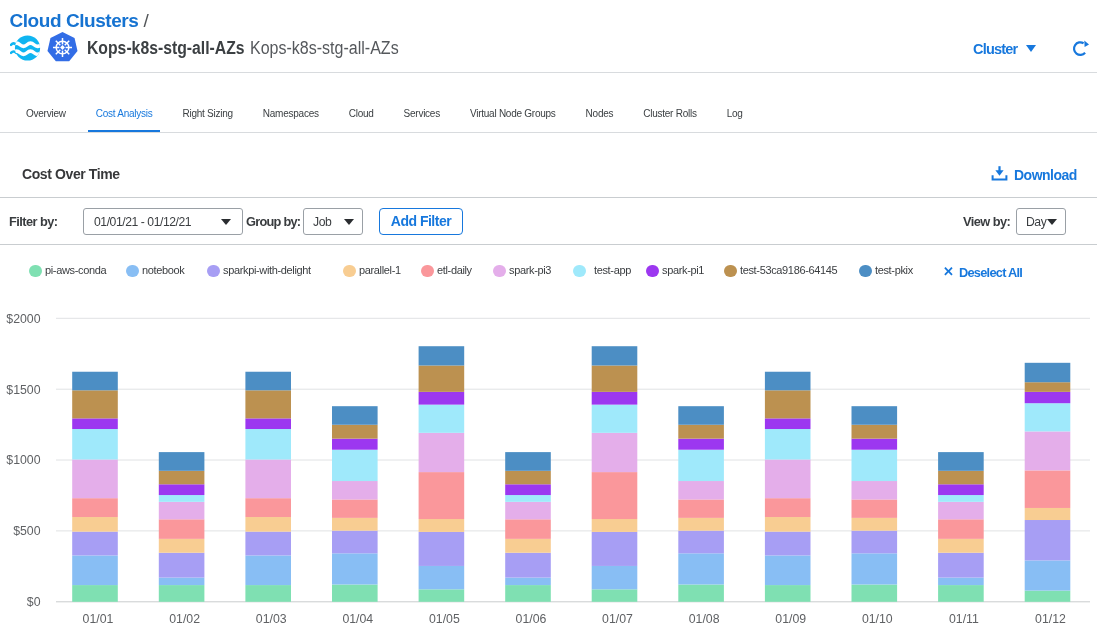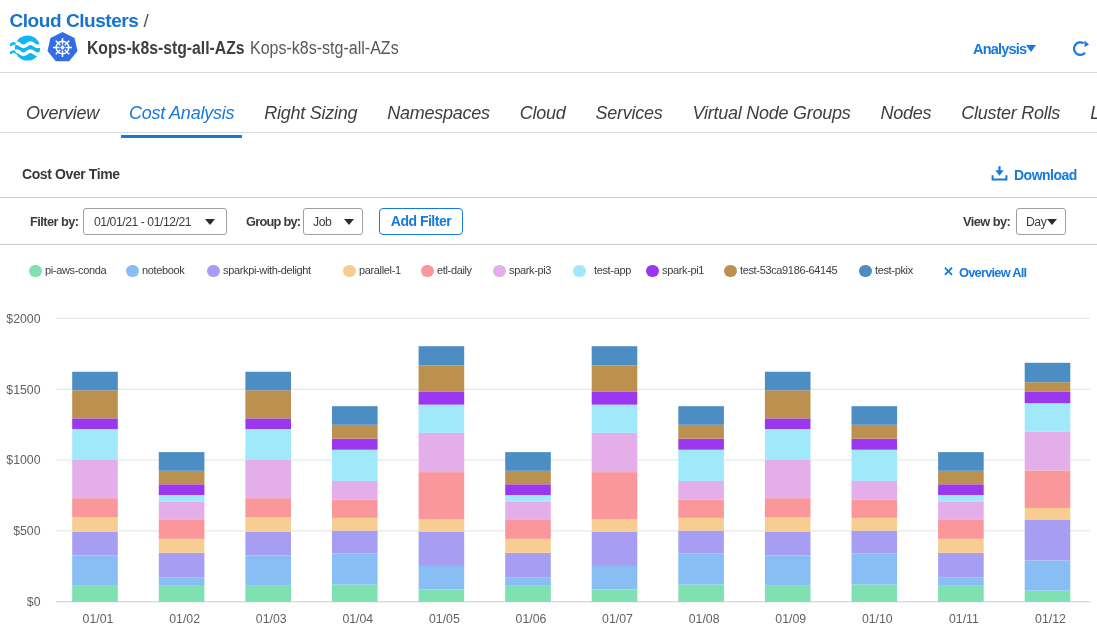--- a/index.html
+++ b/index.html
@@ -7,21 +7,21 @@
   .abs { position:absolute; }
   .hr { position:absolute; left:0; width:1097px; height:1px; }
   .caret { display:inline-block; width:0; height:0; border-left:5.5px solid transparent; border-right:5.5px solid transparent; border-top:6.5px solid #2a2d30; }
   .sel { position:absolute; border:1px solid #9aa0a6; border-radius:3px; background:#fff; height:27px; top:208px; }
   .sel .txt { position:absolute; font-size:12.2px; letter-spacing:-0.45px; color:#3b3e41; top:6px; white-space:nowrap; }
   .sel .caret { position:absolute; }
   .lbl { position:absolute; font-size:12.8px; letter-spacing:-0.55px; font-weight:bold; color:#393c3f; top:214px; }
   .leg { position:absolute; top:264px; height:14px; }
   .leg .dot { position:absolute; top:0.5px; width:12.5px; height:12.5px; border-radius:50%; }
   .leg .t { position:absolute; top:0; font-size:11px; letter-spacing:-0.35px; color:#3a3d40; white-space:nowrap; }
-  .tab { display:inline-block; font-size:18px; letter-spacing:-0.25px; color:#3c4043; padding:0 8px 11px 8px; margin-right:14px;font-style:italic; }
+  .tab { display:inline-block; font-size:10px; letter-spacing:-0.25px; color:#3c4043; padding:0 8px 11px 8px; margin-right:14px; }
   .tab.act { color:#1778dd; border-bottom:3px solid #1778dd; }
 </style>
 </head>
 <body>
 
 <div class="abs" style="left:9.5px; top:10px; font-size:19px; letter-spacing:-0.45px;"><span style="color:#1673d1; font-weight:bold;">Cloud Clusters</span><span style="color:#54575a; letter-spacing:0;"> /</span></div>
 
 <div class="abs" style="left:10px; top:33px; width:31px; height:31px;"><svg width="31" height="31" viewBox="0 0 31 31">
 <defs>
         <clipPath id="oc">
@@ -47,21 +47,21 @@
         <line x1="16.50" y1="19.60" x2="16.50" y2="26.00"></line>
         <line x1="14.31" y1="18.69" x2="9.78" y2="23.22"></line>
         <line x1="13.40" y1="16.50" x2="7.00" y2="16.50"></line>
         <line x1="14.31" y1="14.31" x2="9.78" y2="9.78"></line>
 </g>
 <rect x="14.8" y="14.8" width="3.4" height="3.4" fill="#fff" transform="rotate(45 16.5 16.5)"></rect>
 </svg></div>
 <div class="abs" style="left:87px; top:38px; font-size:18px; font-weight:bold; color:#3c4043; transform:scaleX(0.875); transform-origin:0 0; white-space:nowrap;">Kops-k8s-stg-all-AZs</div>
 <div class="abs" style="left:250px; top:38px; font-size:18px; color:#55585c; transform:scaleX(0.89); transform-origin:0 0; white-space:nowrap;">Kops-k8s-stg-all-AZs</div>
 
-<div class="abs" style="left:973px; top:41px; font-size:14.5px; letter-spacing:-0.8px; font-weight:bold; color:#1778dd;">Analysis</div>
+<div class="abs" style="left:973px; top:41px; font-size:14.5px; letter-spacing:-0.8px; font-weight:bold; color:#1778dd;">Cluster</div>
 <div class="abs caret" style="left:1026px; top:45px; border-left-width:5.5px; border-right-width:5.5px; border-top-width:7px; border-top-color:#1778dd;"></div>
 <div class="abs" style="left:1072px; top:40px; width:16px; height:16px;"><svg width="17" height="17" viewBox="0 0 17 17">
 <path d="M11.6 3.2 A6.3 6.3 0 1 0 13.1 12.7" stroke="#1778dd" stroke-width="2.2" fill="none"></path>
 <polygon points="12.3,0.6 17.0,4.5 12.6,6.9" fill="#1778dd"></polygon>
 </svg></div>
 
 <div class="hr" style="top:72px; background:#d8dbde;"></div>
 
 <div class="abs" style="left:18px; top:103px; white-space:nowrap;">
   <span class="tab">Overview</span><span class="tab act">Cost Analysis</span><span class="tab">Right Sizing</span><span class="tab">Namespaces</span><span class="tab">Cloud</span><span class="tab">Services</span><span class="tab">Virtual Node Groups</span><span class="tab">Nodes</span><span class="tab">Cluster Rolls</span><span class="tab">Log</span>
@@ -70,22 +70,22 @@
 
 <div class="abs" style="left:22px; top:166px; font-size:14px; letter-spacing:-0.4px; font-weight:bold; color:#37383a;">Cost Over Time</div>
 <div class="abs" style="left:991px; top:165px; width:17px; height:17px;"><svg width="17" height="17" viewBox="0 0 17 17">
 <path d="M8.5 1.2 L8.5 6" stroke="#1778dd" stroke-width="2.2" fill="none"></path>
 <polygon points="4.4,5.2 12.6,5.2 8.5,10.8" fill="#1778dd"></polygon>
 <path d="M1.6 10.2 L1.6 14.6 L15.4 14.6 L15.4 10.2" stroke="#1778dd" stroke-width="2" fill="none"></path>
 </svg></div>
 <div class="abs" style="left:1014px; top:167px; font-size:14px; letter-spacing:-0.5px; font-weight:bold; color:#1778dd;">Download</div>
 <div class="hr" style="top:197px; background:#c9cdd0;"></div>
 
-<div class="lbl" style="left:30px;text-align:center;">Filter by:</div>
-<div class="sel" style="left:83px; width:144px;">
+<div class="lbl" style="left:9px;text-align:center;">Filter by:</div>
+<div class="sel" style="left:83px; width:160px;">
   <span class="txt" style="left:10px;">01/01/21 - 01/12/21</span>
   <span class="caret" style="right:11px; top:10px;"></span>
 </div>
 <div class="lbl" style="left:246px; letter-spacing:-0.75px;">Group by:</div>
 <div class="sel" style="left:303px; width:60px;">
   <span class="txt" style="left:9px;">Job</span>
   <span class="caret" style="right:8px; top:10px;"></span>
 </div>
 <div class="abs" style="left:379px; top:208px; width:84px; height:27px; border:1.5px solid #1778dd; border-radius:4px; text-align:center; line-height:24px; font-size:14px; letter-spacing:-0.5px; font-weight:bold; color:#1778dd;">Add Filter</div>
 <div class="lbl" style="left:963px;">View by:</div>
@@ -129,21 +129,21 @@
   </div>
 <div class="leg" style="left:724px;">
     <span class="dot" style="background:#bc9150;"></span>
     <span class="t" style="left:16px;">test-53ca9186-64145</span>
   </div>
 <div class="leg" style="left:859px;">
     <span class="dot" style="background:#4c8ec4;"></span>
     <span class="t" style="left:16px;">test-pkix</span>
   </div>
 <div class="abs" style="left:943px; top:264px; font-size:13px; font-weight:bold; color:#1778dd;">✕</div>
-<div class="abs" style="left:959px; top:265px; font-size:12.8px; letter-spacing:-0.75px; font-weight:bold; color:#1778dd;">Overview All</div>
+<div class="abs" style="left:959px; top:265px; font-size:12.8px; letter-spacing:-0.75px; font-weight:bold; color:#1778dd;">Deselect All</div>
 
 <div class="abs" style="left:0; top:300px;">
 <svg width="1097" height="334" viewBox="0 300 1097 334" font-family="Liberation Sans, sans-serif">
 <line x1="56" y1="318.3" x2="1090" y2="318.3" stroke="#e0e2e4" stroke-width="1"></line>
 <line x1="56" y1="389.2" x2="1090" y2="389.2" stroke="#e0e2e4" stroke-width="1"></line>
 <line x1="56" y1="460.0" x2="1090" y2="460.0" stroke="#e0e2e4" stroke-width="1"></line>
 <line x1="56" y1="530.9" x2="1090" y2="530.9" stroke="#e0e2e4" stroke-width="1"></line>
 <line x1="56" y1="601.8" x2="1090" y2="601.8" stroke="#c9ccce" stroke-width="1"></line>
 <text x="40.5" y="606.1" text-anchor="end" font-size="12.3" fill="#5f6164">$0</text>
 <text x="40.5" y="535.2" text-anchor="end" font-size="12.3" fill="#5f6164">$500</text>

